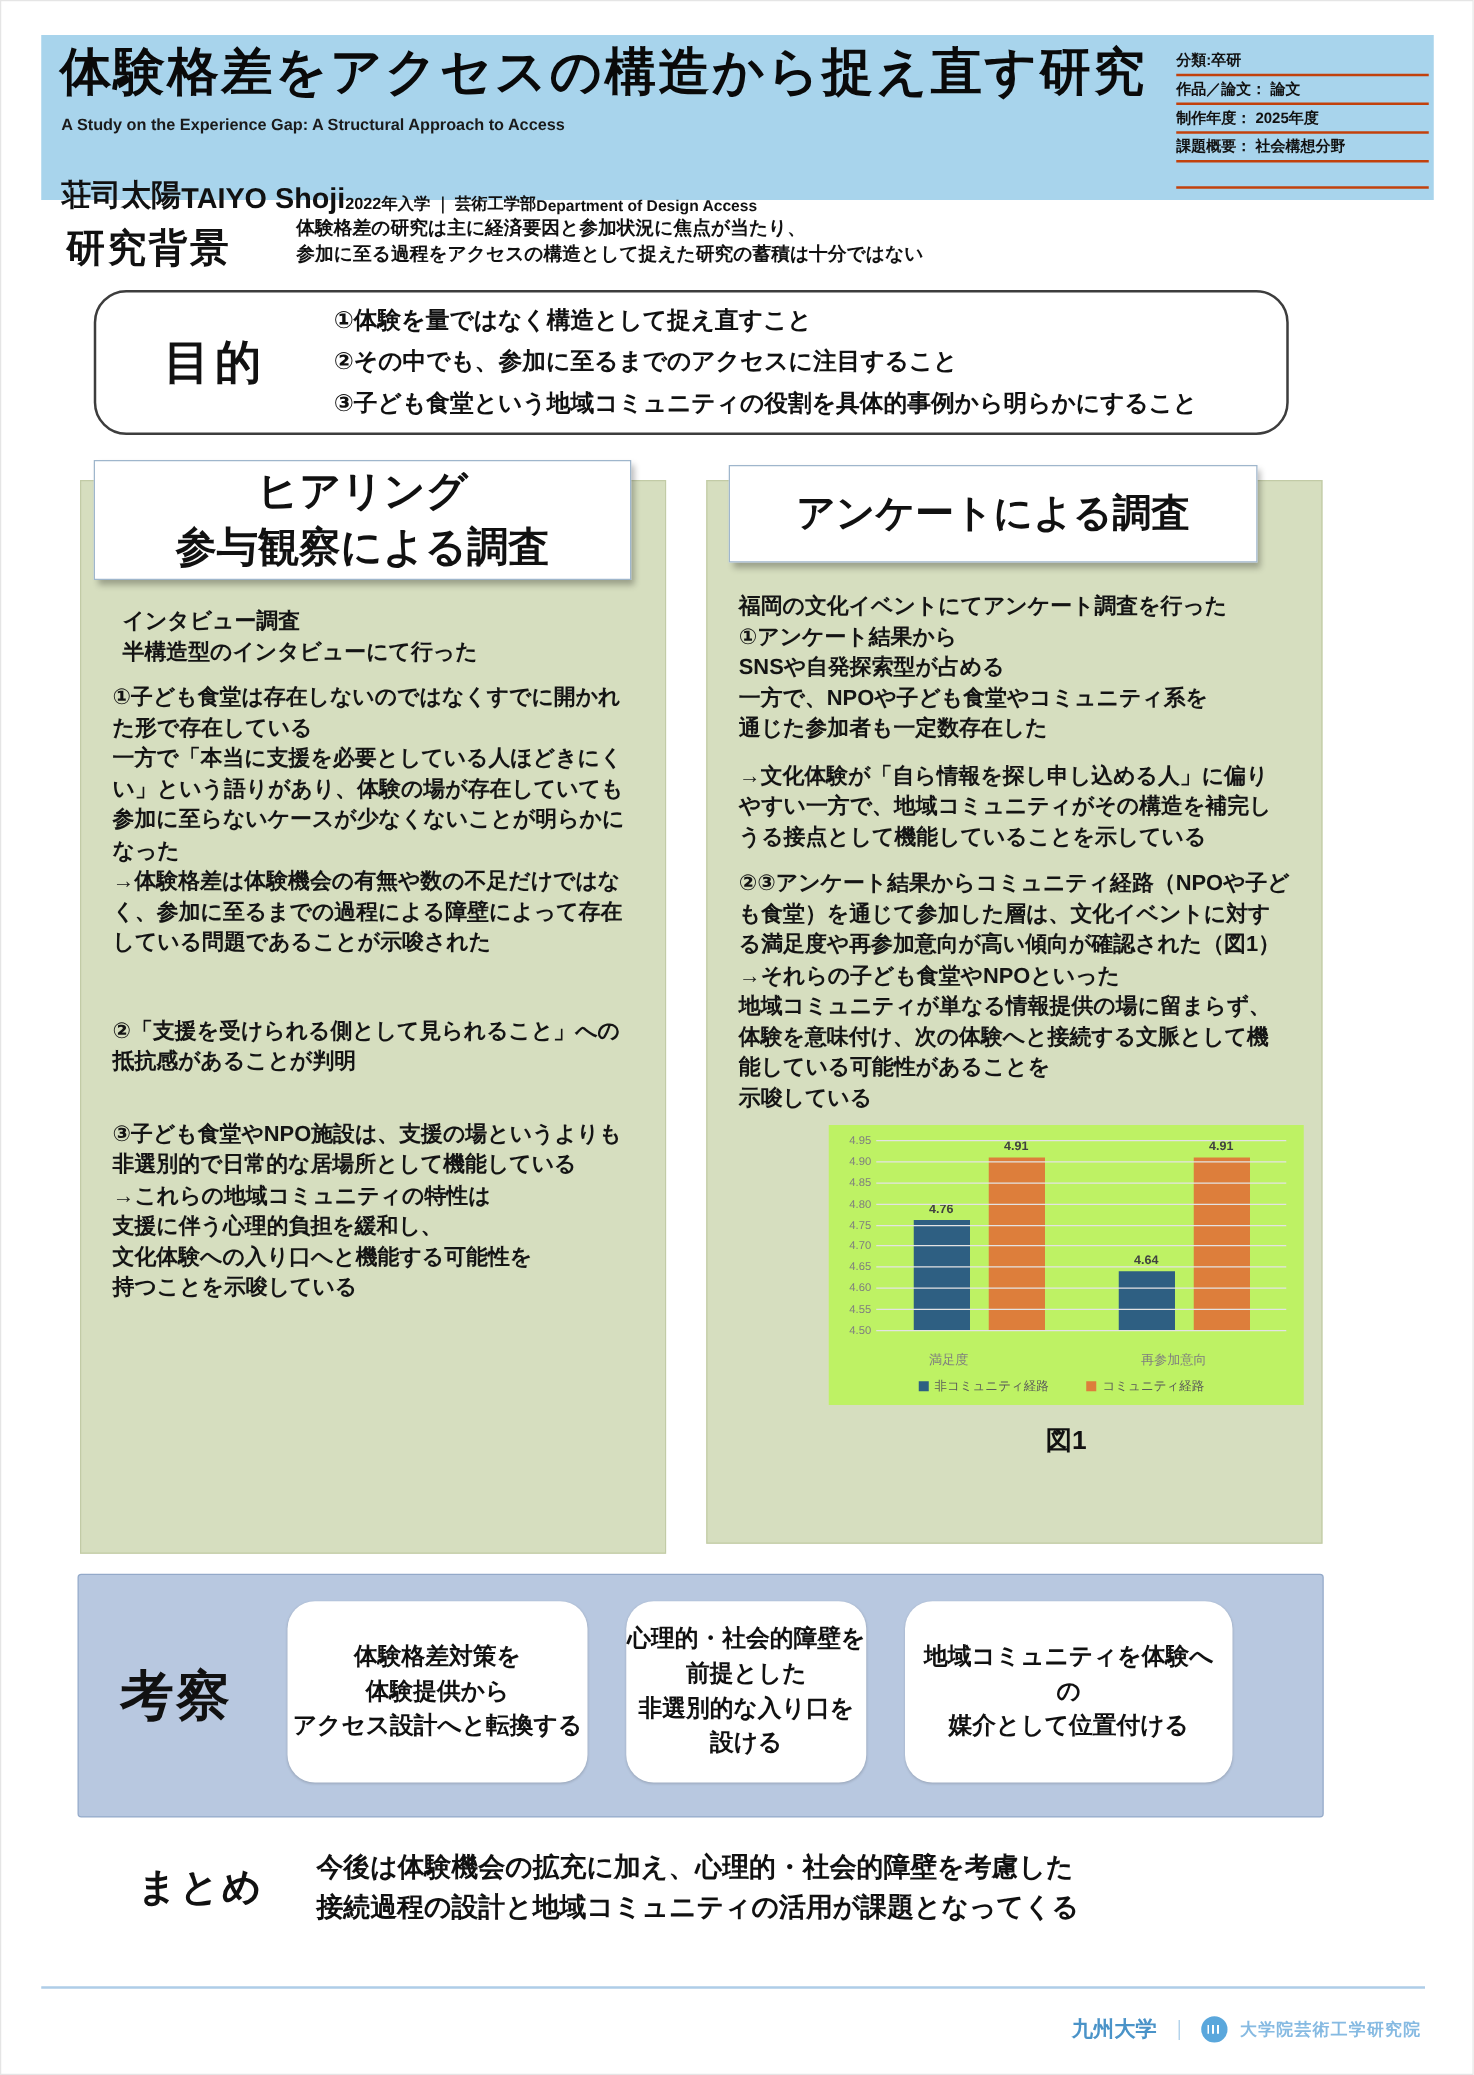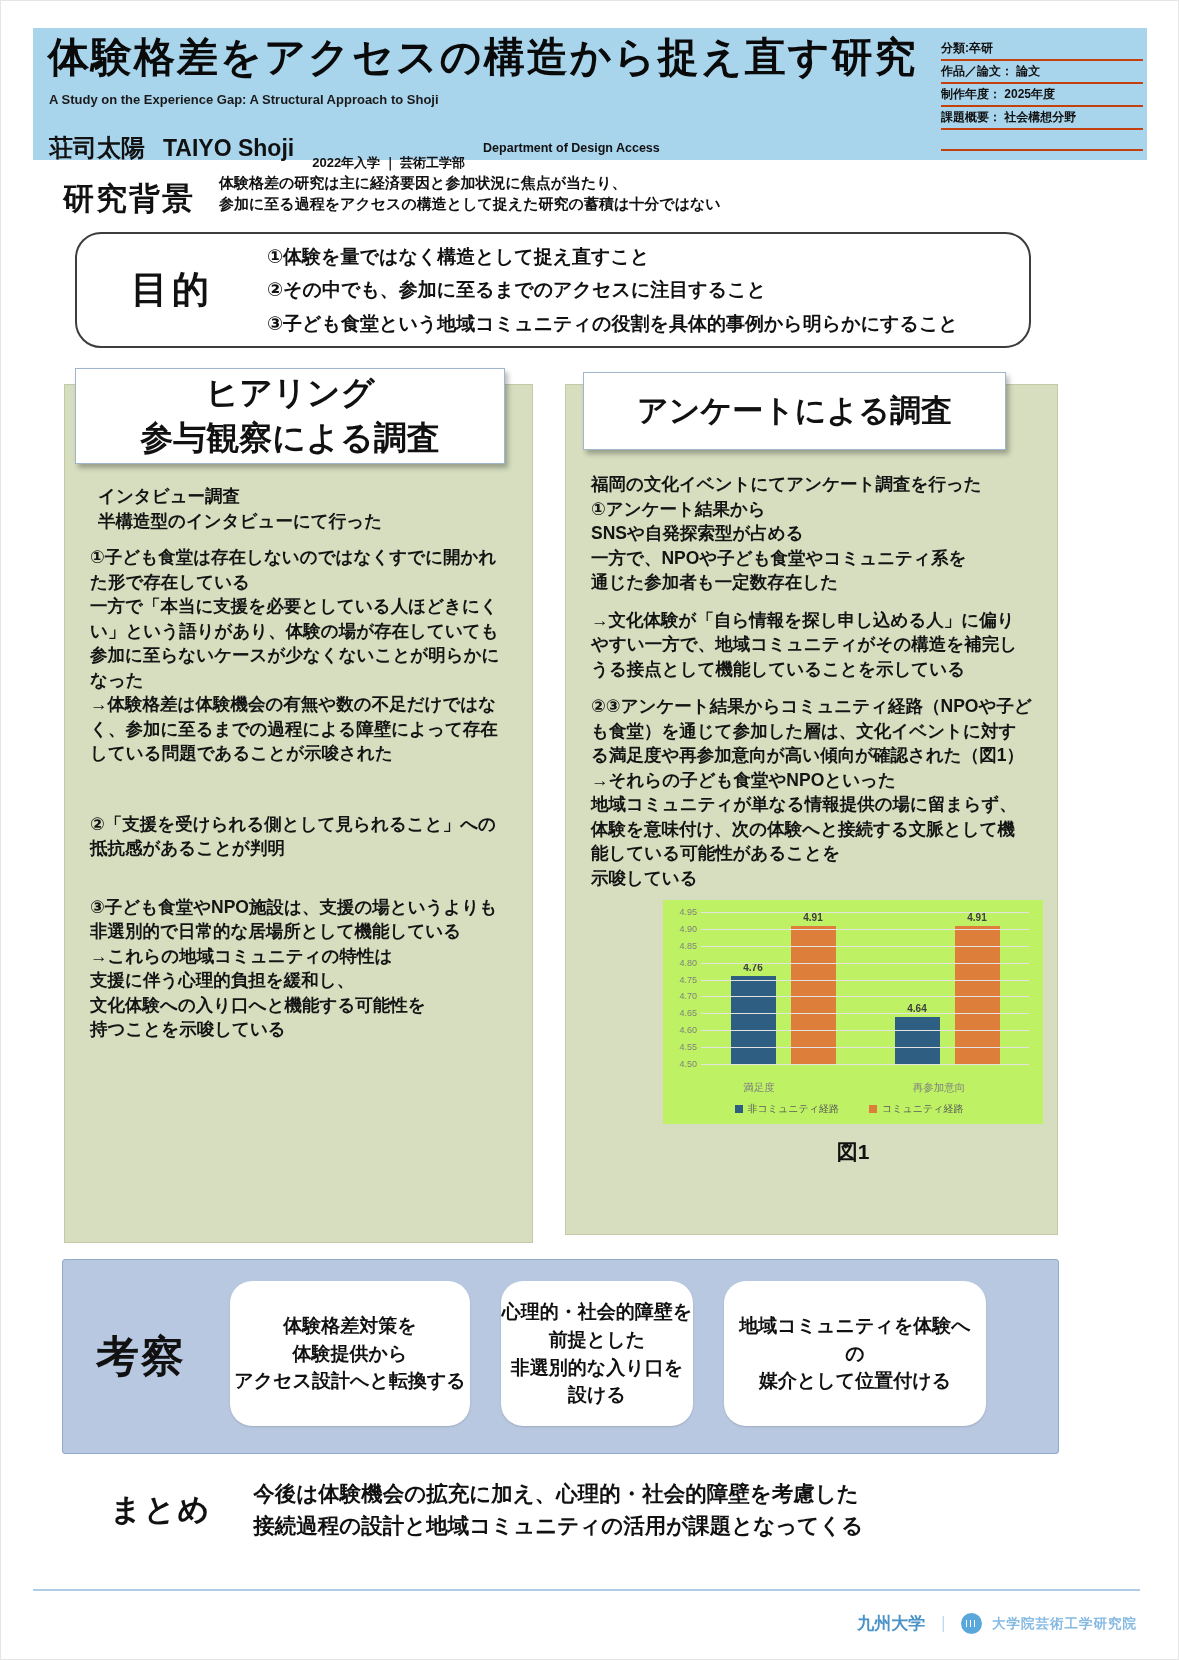--- a/index.html
+++ b/index.html
@@ -5,30 +5,30 @@
   html,body{margin:0;padding:0;background:#f2f2f2;}
   .page{
     position:relative;width:1179px;height:1660px;margin:0 auto;background:#ffffff;
     font-family:"Liberation Sans","DejaVu Sans",sans-serif;color:#111;
     box-shadow:0 0 0 1px #e5e5e5 inset;overflow:hidden;
   }
   
   .header{position:absolute;left:33px;top:28px;width:1114px;height:132px;background:#a8d4ec;}
   .title{position:absolute;left:15px;top:2px;font-size:41px;font-weight:700;letter-spacing:2px;color:#0a0a0a;white-space:nowrap;}
   .subtitle-en{position:absolute;left:16px;top:64px;font-size:13px;font-weight:600;color:#1a1a1a;}
-  .author-row{position:absolute;left:16px;top:96px;display:flex;align-items:center;gap:18px;white-space:nowrap;}
+  .author-row{position:absolute;left:16px;top:96px;display:flex;align-items:flex-end;white-space:nowrap;}
   .author-jp{font-size:24px;font-weight:600;}
   .author-en{font-size:23px;font-weight:600;}
   .author-meta{font-size:13px;font-weight:700;margin-top:30px;}
   .author-dept{font-size:12.5px;font-weight:700;}
   .meta-box{position:absolute;right:4px;top:10px;width:202px;}
   .meta-row{height:21px;line-height:20px;font-size:12px;font-weight:700;border-bottom:2px solid #c2410c;color:#111;}
   .meta-row.empty{height:19px;}
   
-  .bg-section{position:absolute;left:63px;top:172px;width:1060px;display:flex;gap:24px;}
+  .bg-section{position:absolute;left:53px;top:172px;width:1060px;display:flex;gap:52px;}
   .bg-label{font-size:31px;font-weight:700;letter-spacing:2px;padding-top:6px;}
   .bg-text{font-size:15px;font-weight:600;line-height:1.4;white-space:pre-line;}
   
   .purpose{position:absolute;left:75px;top:232px;width:952px;height:112px;border:2px solid #3d3d3d;border-radius:26px;
     display:flex;align-items:center;background:#fff;}
   .purpose-label{width:190px;text-align:center;font-size:37px;font-weight:700;letter-spacing:4px;}
   .purpose-items{font-size:19px;font-weight:600;line-height:1.75;}
   
   .columns{position:absolute;left:64px;top:384px;display:flex;gap:32px;}
   .panel{position:relative;background:#d6debf;box-shadow:0 0 0 1px #c2cba6 inset;}
@@ -90,21 +90,21 @@
     background:repeating-linear-gradient(90deg,#ffffff 0 1.5px,transparent 1.5px 4px);}
   .footer-dept{font-size:13.5px;font-weight:600;color:#86bae2;letter-spacing:1px;}
 </style>
 </head>
 <body>
 
 <div class="page">
 
   <div class="header">
     <div class="title">体験格差をアクセスの構造から捉え直す研究</div>
-    <div class="subtitle-en">A Study on the Experience Gap: A Structural Approach to Shoji</div>
+    <div class="subtitle-en">A Study on the Experience Gap: A Structural Approach to Access</div>
     <div class="author-row">
       <span class="author-jp">荘司太陽</span>
       <span class="author-en">TAIYO Shoji</span>
       <span class="author-meta">2022年入学 ｜ 芸術工学部</span>
       <span class="author-dept">Department of Design Access</span>
     </div>
     <div class="meta-box">
       <div class="meta-row">分類:卒研</div>
       <div class="meta-row">作品／論文：  論文</div>
       <div class="meta-row">制作年度：  2025年度</div>

